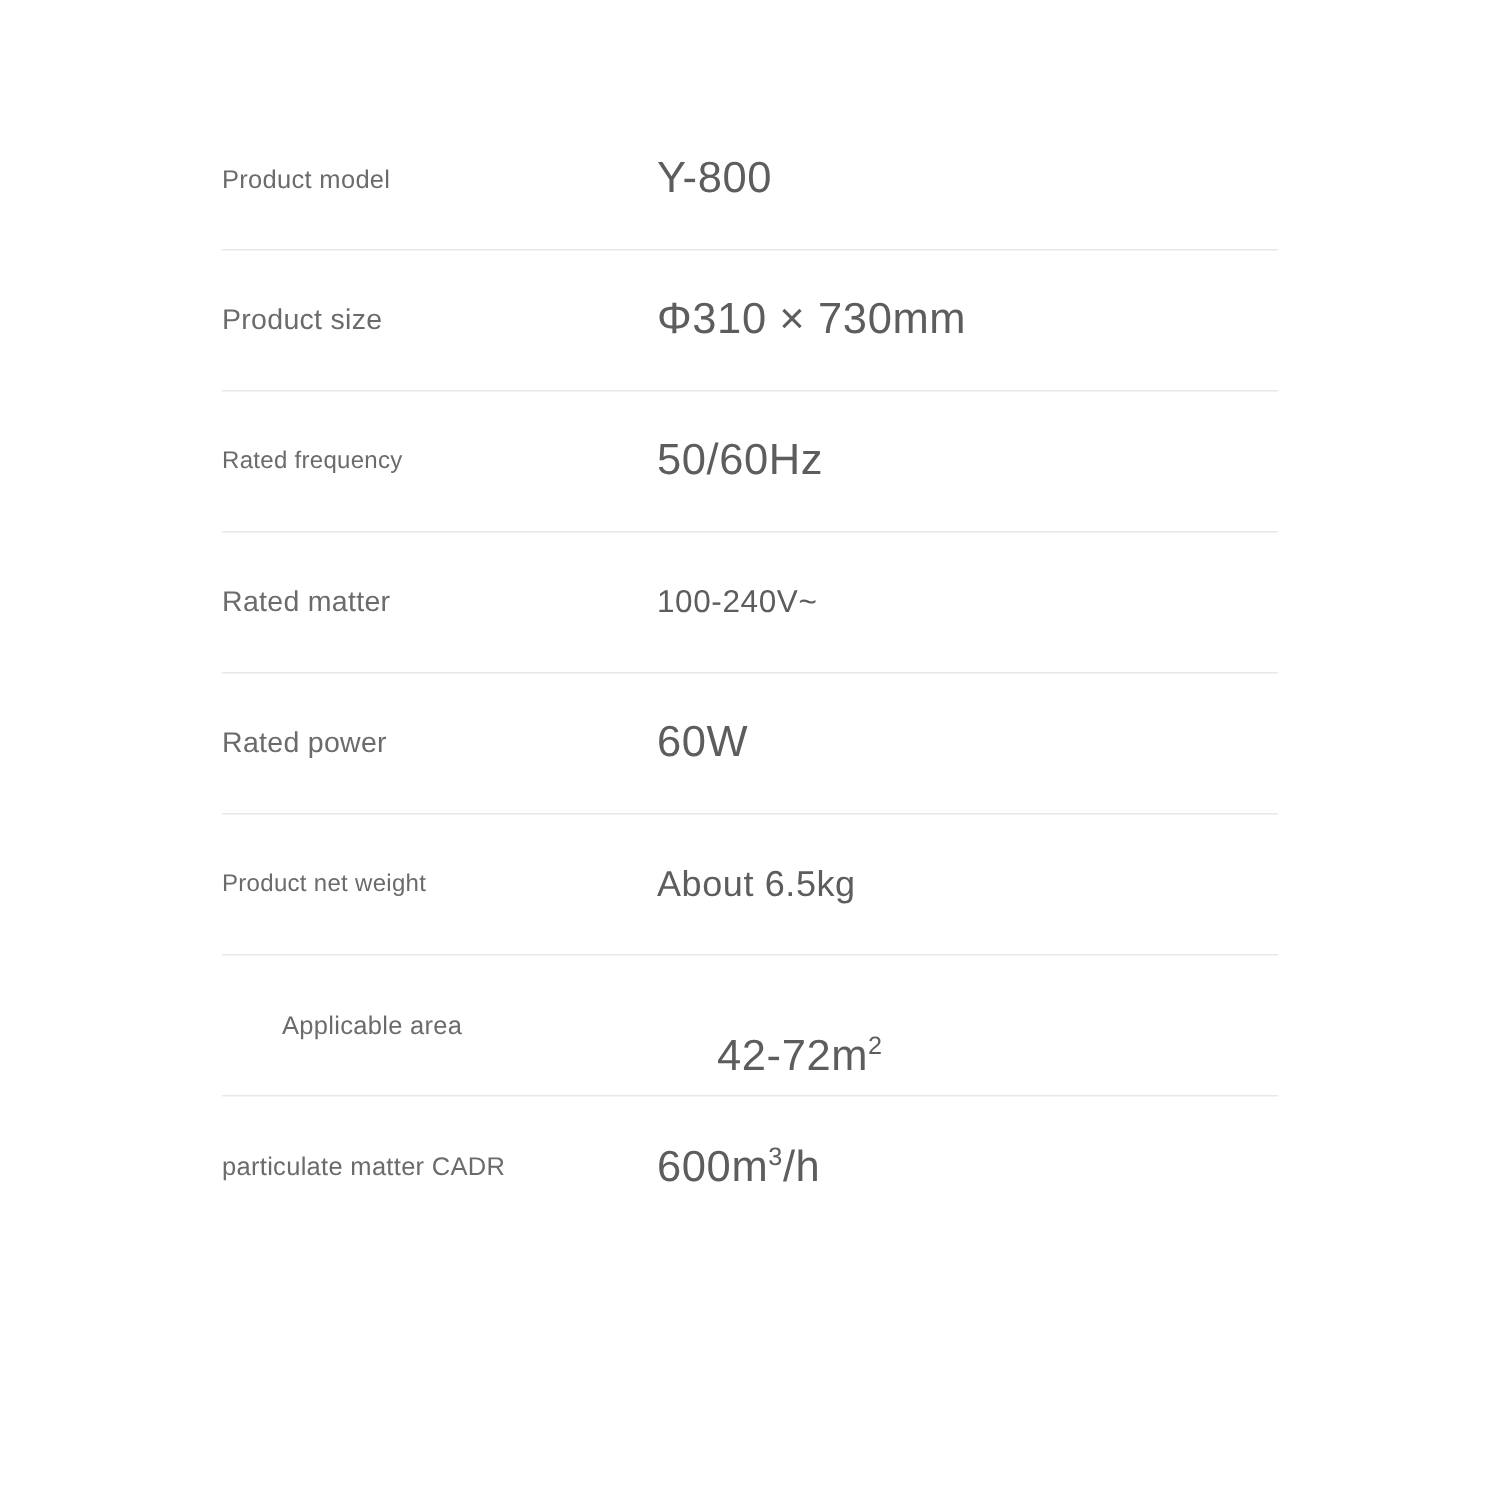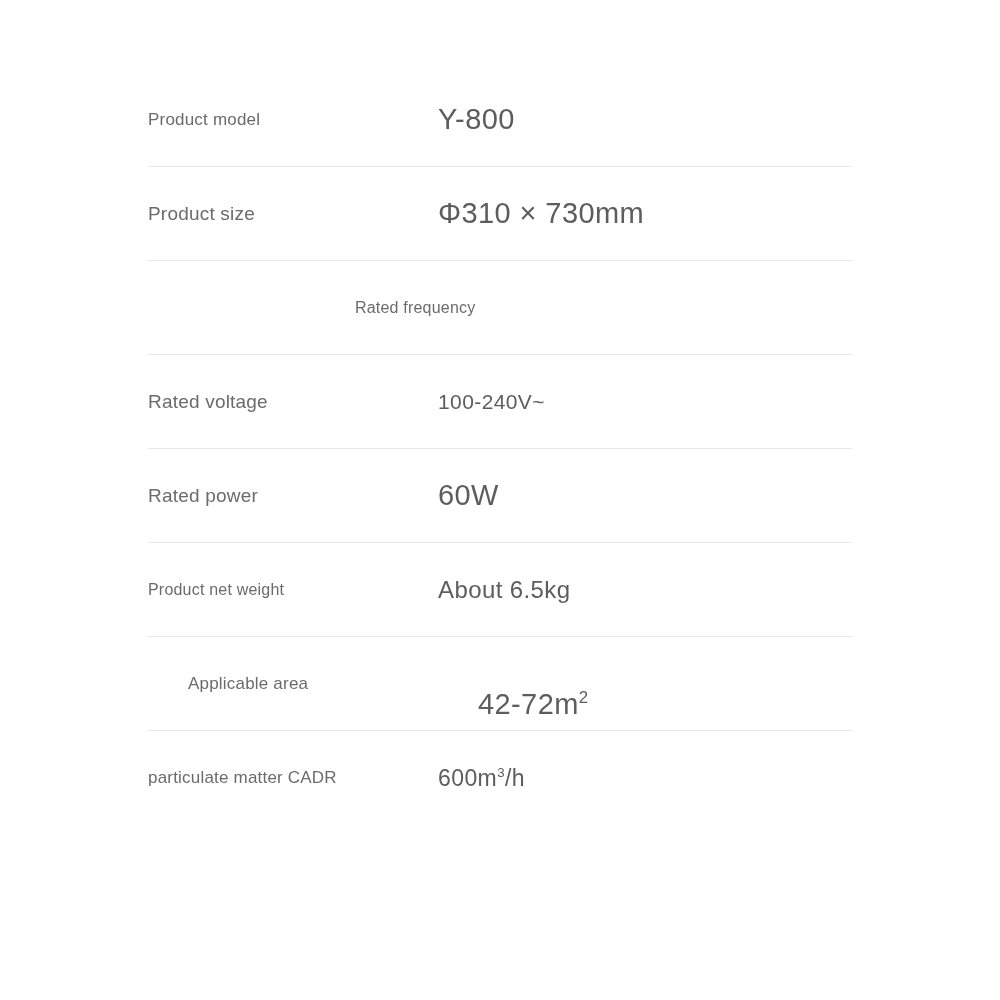--- a/index.html
+++ b/index.html
@@ -54,21 +54,21 @@
   .r2 .spec-value { font-size: 29px; }
   .r3 .spec-label { font-size: 19px; }
   .r3 .spec-value { font-size: 21px; }
   .r4 .spec-label { font-size: 19px; }
   .r4 .spec-value { font-size: 29px; }
   .r5 .spec-label { font-size: 16px; }
   .r5 .spec-value { font-size: 24px; }
   .r6 .spec-label { font-size: 17px; margin-left: 40px; }
   .r6 .spec-value { font-size: 29px; margin-top: 41px; }
   .r7 .spec-label { font-size: 17px; }
-  .r7 .spec-value { font-size: 23px; }
+  .r7 .spec-value { font-size: 29px; }
 
   .spec-value sup {
     font-size: 0.58em;
     vertical-align: super;
     line-height: 0;
   }
   .value-main { }
 </style>
 </head>
 <body>
@@ -80,24 +80,25 @@
     <div class="spec-value"><span class="value-main">Y-800</span></div>
   </div>
 
   <div class="spec-row r1">
     <div class="spec-label">Product size</div>
     <div class="spec-value"><span class="value-main">Φ310 × 730mm</span></div>
   </div>
 
   <div class="spec-row r2">
     <div class="spec-label">Rated frequency</div>
+    <div class="spec-value"><span class="value-main">50/60Hz</span></div>
   </div>
 
   <div class="spec-row r3">
-    <div class="spec-label">Rated voltage</div>
+    <div class="spec-label">Rated matter</div>
     <div class="spec-value"><span class="value-main">100-240V~</span></div>
   </div>
 
   <div class="spec-row r4">
     <div class="spec-label">Rated power</div>
     <div class="spec-value"><span class="value-main">60W</span></div>
   </div>
 
   <div class="spec-row r5">
     <div class="spec-label">Product net weight</div>

